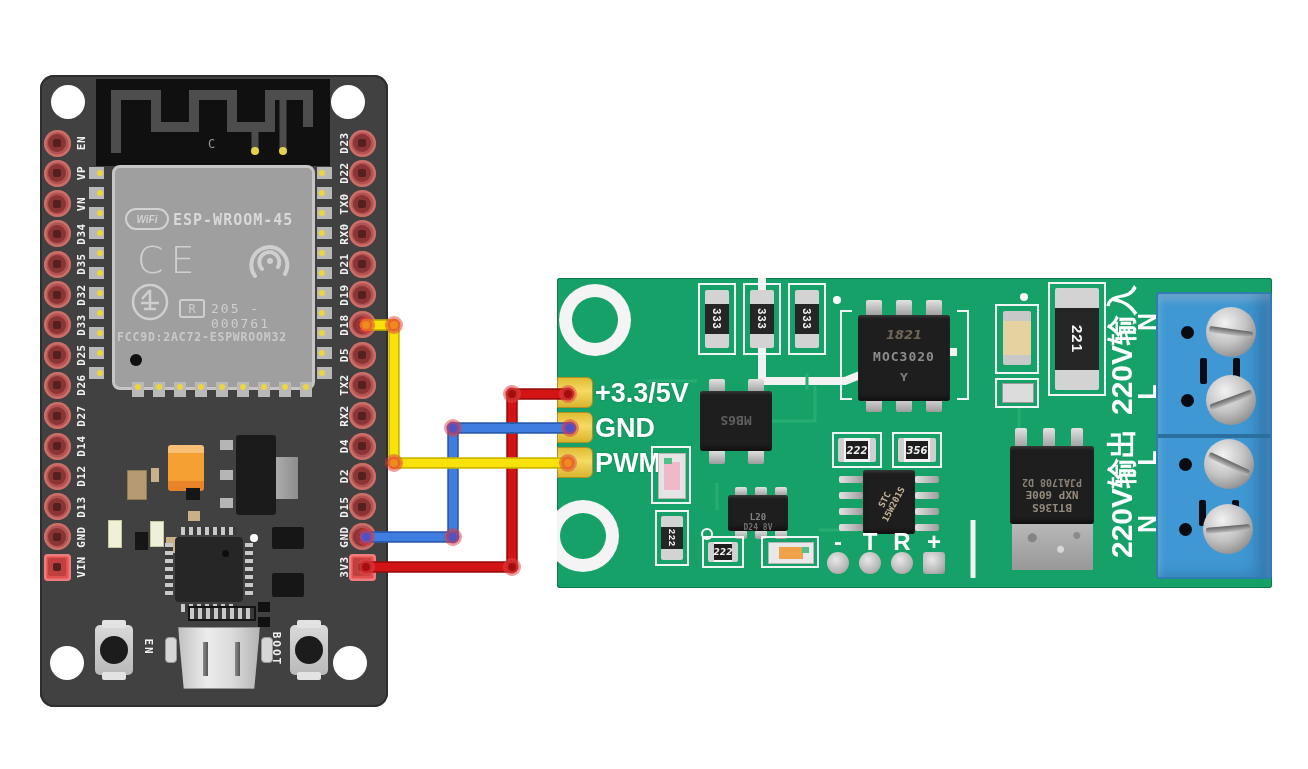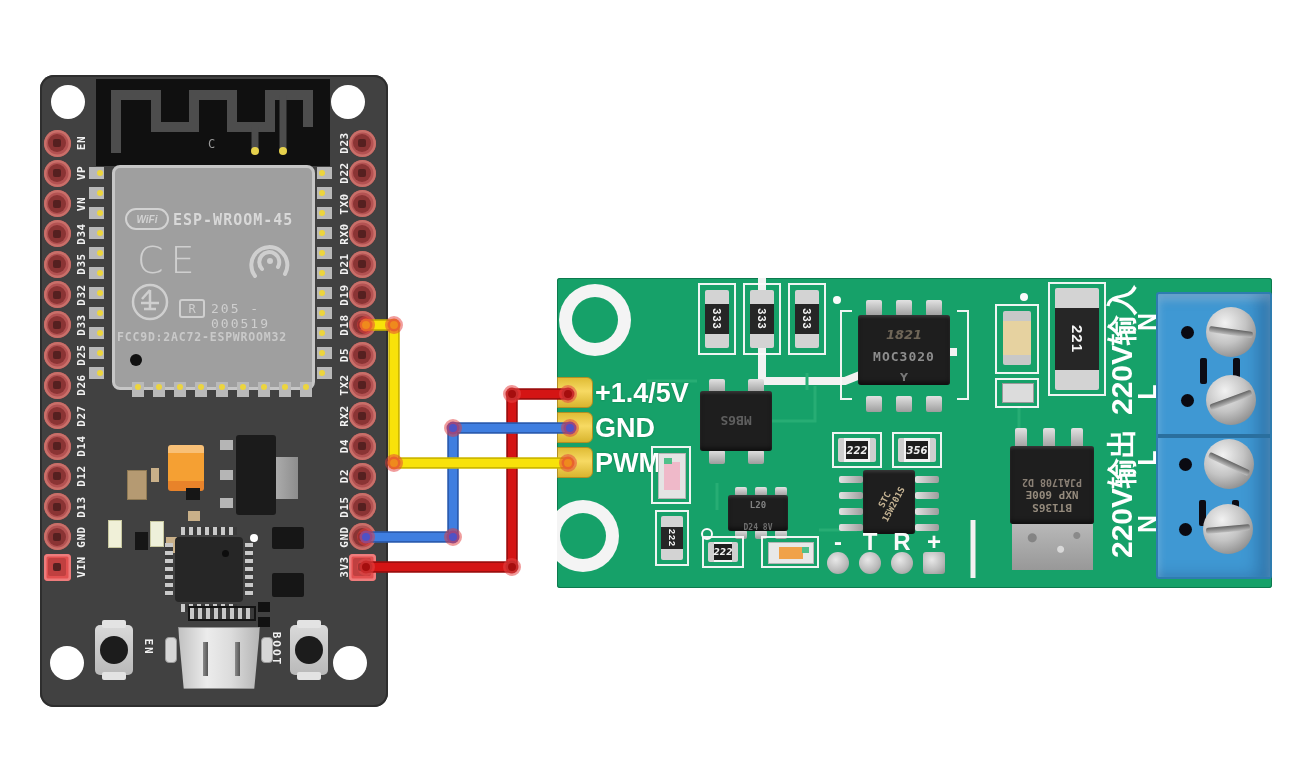--- a/index.html
+++ b/index.html
@@ -135,21 +135,21 @@
       <svg style="position:absolute;left:128px;top:68px;" width="52" height="48">
         <path d="M12,40 A18,18 0 1 1 42,38" fill="none" stroke="#cfcfcf" stroke-width="4" stroke-linecap="round"></path>
         <path d="M19,33 A10,10 0 1 1 35,31" fill="none" stroke="#cfcfcf" stroke-width="4" stroke-linecap="round"></path>
         <circle cx="27" cy="25" r="3" fill="#cfcfcf"></circle>
       </svg>
       <svg style="position:absolute;left:14px;top:113px;" width="42" height="42">
         <circle cx="21" cy="21" r="17" fill="none" stroke="#cfcfcf" stroke-width="2.5"></circle>
         <path d="M21,9 L13,18 M21,9 V27 M12,22 H30 M15,28 H27" fill="none" stroke="#cfcfcf" stroke-width="2.5"></path>
       </svg>
       <div class="cert-rbox">R</div>
-      <div class="cert-id">205 - 000519</div>
+      <div class="cert-id">205 - 000761</div>
       <div class="fcc-line">FCC9D:2AC72-ESPWROOM32</div>
       <div class="shield-dot"></div>
     </div>
 
     <div class="part" style="left:87px;top:395px;width:18px;height:28px;background:#b59a72;border:1px solid #8f7a55;"></div>
     <div class="part" style="left:111px;top:393px;width:8px;height:14px;background:#c9b089;"></div>
     <div class="part" style="left:128px;top:370px;width:36px;height:46px;background:linear-gradient(180deg,#f8c077 0 8px,#f5a033 8px 36px,#e8832a 36px);border-radius:3px;"></div>
     <div class="part" style="left:196px;top:360px;width:40px;height:80px;background:#1b1b1b;border-radius:3px;"></div>
     <div class="part" style="left:236px;top:382px;width:22px;height:42px;background:linear-gradient(90deg,#ababab,#8d8d8d);"></div>
     <div class="part" style="left:180px;top:365px;width:13px;height:10px;background:#b5b5b5;"></div>
@@ -359,21 +359,21 @@
 
     <svg style="position:absolute;left:0;top:0;" width="715" height="310">
       <path d="M205,0 L205,103 L288,103 L361,74 L400,74" fill="none" stroke="#f2f2f2" stroke-width="8"></path>
       <path d="M416,242 L416,300" stroke="#f2f2f2" stroke-width="5"></path>
       <path d="M90,103 H140 M215,143 H258 V108 M160,205 V232 M462,128 V156 M300,252 H262 M250,95 V112" fill="none" stroke="#27ad74" stroke-width="3"></path>
     </svg>
 
     <div class="hfinger" style="top:99px;"></div>
     <div class="hfinger" style="top:134px;"></div>
     <div class="hfinger" style="top:169px;"></div>
-    <div class="hlabel" style="top:115px;">+1.4/5V</div>
+    <div class="hlabel" style="top:115px;">+3.3/5V</div>
     <div class="hlabel" style="top:150px;">GND</div>
     <div class="hlabel" style="top:185px;">PWM</div>
 
     <div class="skbox" style="left:141px;top:5px;width:38px;height:72px;"></div>
     <div class="skbox" style="left:186px;top:5px;width:38px;height:72px;"></div>
     <div class="skbox" style="left:231px;top:5px;width:38px;height:72px;"></div>
     <div class="rv" style="left:148px;top:12px;width:24px;height:58px;">
         <div class="rv-label">333</div>
       </div>
     <div class="rv" style="left:193px;top:12px;width:24px;height:58px;">
@@ -385,21 +385,21 @@
     <div class="skdot" style="left:276px;top:18px;width:8px;height:8px;"></div>
 
     <div class="skbox" style="left:283px;top:32px;width:12px;height:90px;border-right:none;"></div>
     <div class="skbox" style="left:400px;top:32px;width:12px;height:90px;border-left:none;"></div>
     <div class="cpin" style="left:309px;top:22px;width:16px;height:16px;"></div>
     <div class="cpin" style="left:339px;top:22px;width:16px;height:16px;"></div>
     <div class="cpin" style="left:369px;top:22px;width:16px;height:16px;"></div>
     <div class="cpin" style="left:309px;top:118px;width:16px;height:16px;"></div>
     <div class="cpin" style="left:339px;top:118px;width:16px;height:16px;"></div>
     <div class="cpin" style="left:369px;top:118px;width:16px;height:16px;"></div>
-    <div class="chip" style="left:301px;top:37px;width:92px;height:70px;">
+    <div class="chip" style="left:301px;top:37px;width:92px;height:86px;">
       <div class="chip-text" style="top:12px;font:italic bold 13px 'DejaVu Sans',sans-serif;color:#6f6658;">1821</div>
       <div class="chip-text" style="top:34px;font:bold 13px 'DejaVu Sans Mono',monospace;letter-spacing:1px;color:#8d8d8d;">MOC3020</div>
       <div class="chip-text" style="top:56px;font:bold 11px 'DejaVu Sans',sans-serif;color:#787878;">Y</div>
     </div>
 
     <div class="skbox" style="left:438px;top:26px;width:44px;height:70px;"></div>
     <div class="rv" style="left:446px;top:33px;width:28px;height:54px;background:linear-gradient(180deg,#c8c8c8 0 10px,#e6d2a0 10px calc(100% - 10px),#c8c8c8 calc(100% - 10px));"></div>
     <div class="skbox" style="left:438px;top:100px;width:44px;height:30px;"></div>
     <div class="part" style="position:absolute;left:445px;top:105px;width:30px;height:18px;background:#dcdcdc;border:1px solid #9a9a9a;"></div>
     <div class="skbox" style="left:491px;top:4px;width:58px;height:114px;"></div>
@@ -426,21 +426,21 @@
       <div class="rv-label" style="font-size:9px;">222</div>
     </div>
 
     <div class="cpin" style="left:178px;top:209px;width:12px;height:9px;"></div>
     <div class="cpin" style="left:198px;top:209px;width:12px;height:9px;"></div>
     <div class="cpin" style="left:218px;top:209px;width:12px;height:9px;"></div>
     <div class="cpin" style="left:178px;top:252px;width:12px;height:9px;"></div>
     <div class="cpin" style="left:198px;top:252px;width:12px;height:9px;"></div>
     <div class="cpin" style="left:218px;top:252px;width:12px;height:9px;"></div>
     <div class="chip" style="left:171px;top:217px;width:60px;height:36px;">
-      <div class="chip-text" style="top:5px;font:bold 9px 'DejaVu Sans Mono',monospace;color:#828282;">L20</div>
+      <div class="chip-text" style="top:17px;font:bold 9px 'DejaVu Sans Mono',monospace;color:#828282;">L20</div>
       <div class="chip-text" style="top:28px;font:bold 8px 'DejaVu Sans Mono',monospace;color:#6e6e6e;">D24 8V</div>
     </div>
     <div class="skring" style="left:144px;top:250px;width:12px;height:12px;"></div>
     <div class="skbox" style="left:145px;top:258px;width:42px;height:32px;"></div>
     <div class="rh" style="left:151px;top:264px;width:30px;height:20px;">
       <div class="rh-chip" style="font-size:9px;">222</div>
     </div>
     <div class="skbox" style="left:204px;top:258px;width:58px;height:32px;"></div>
     <div class="part" style="position:absolute;left:211px;top:264px;width:44px;height:20px;background:#e8e8e8;border:1px solid #b5b5b5;">
       <div style="position:absolute;inset:4px 10px;background:#f0a24a;"></div>

